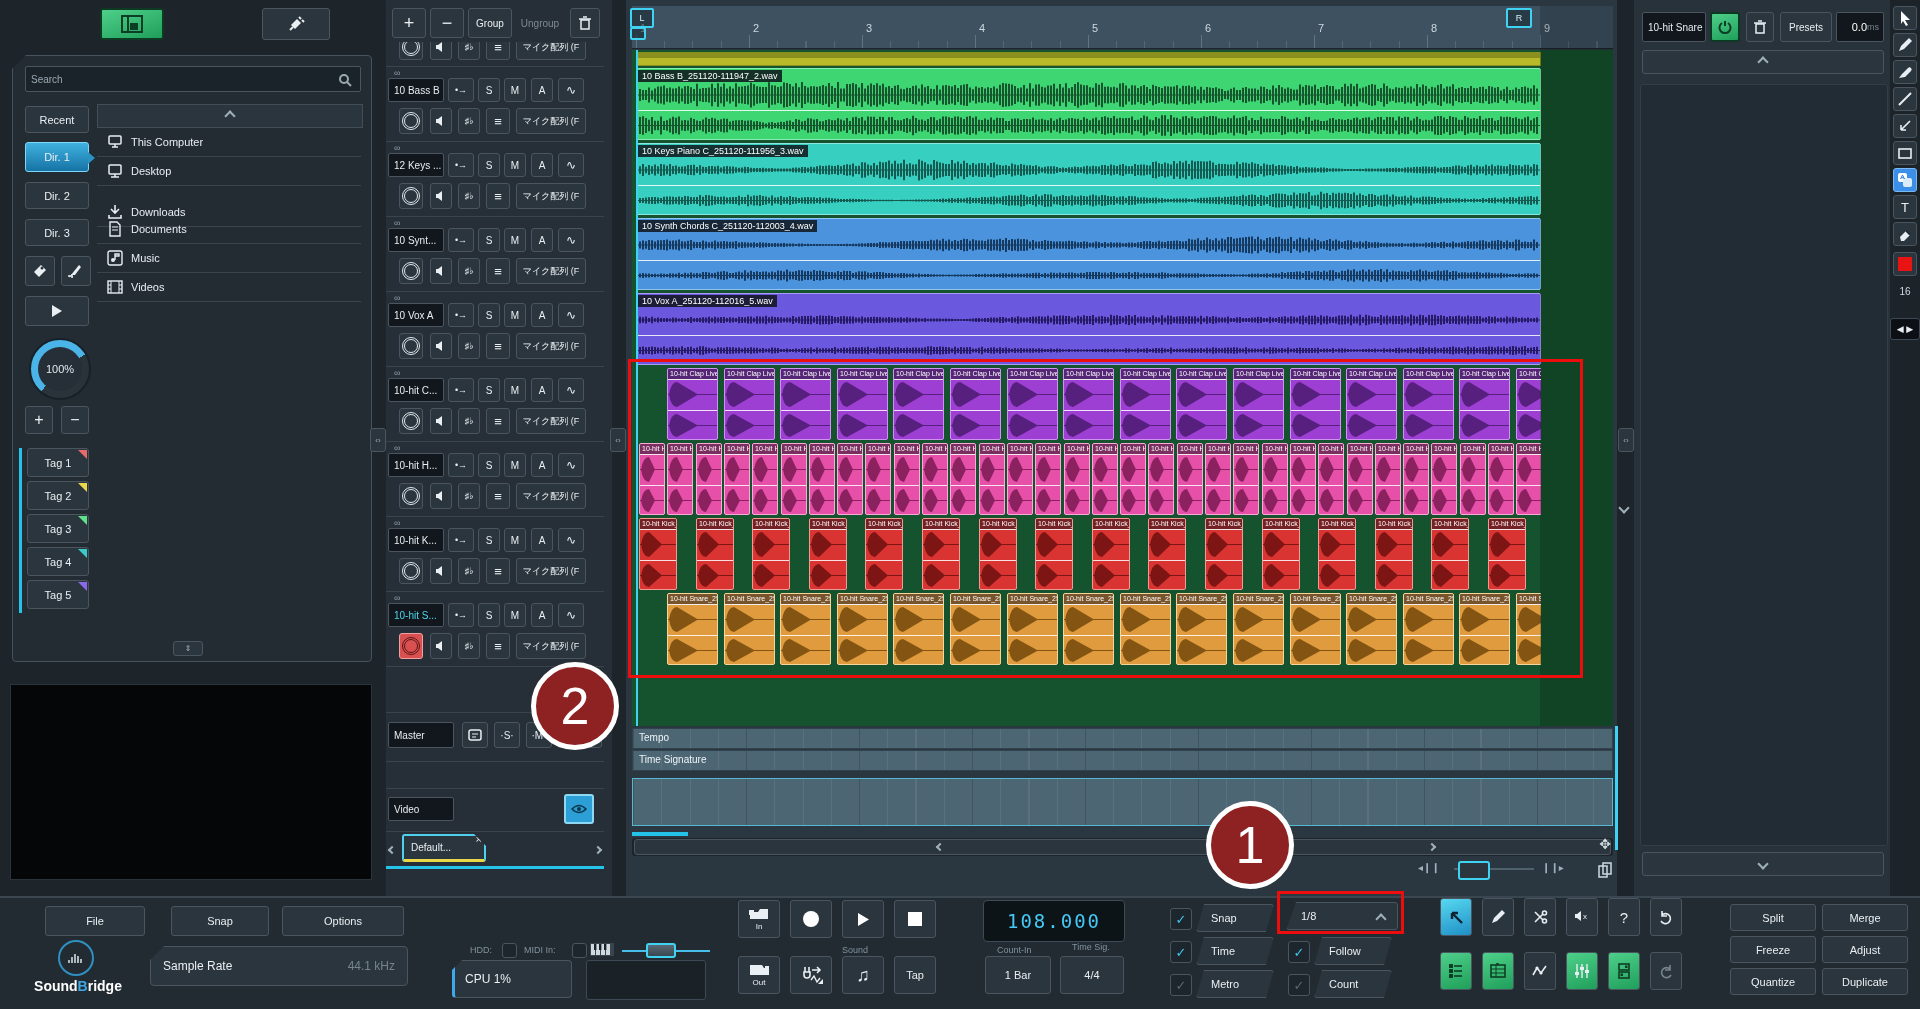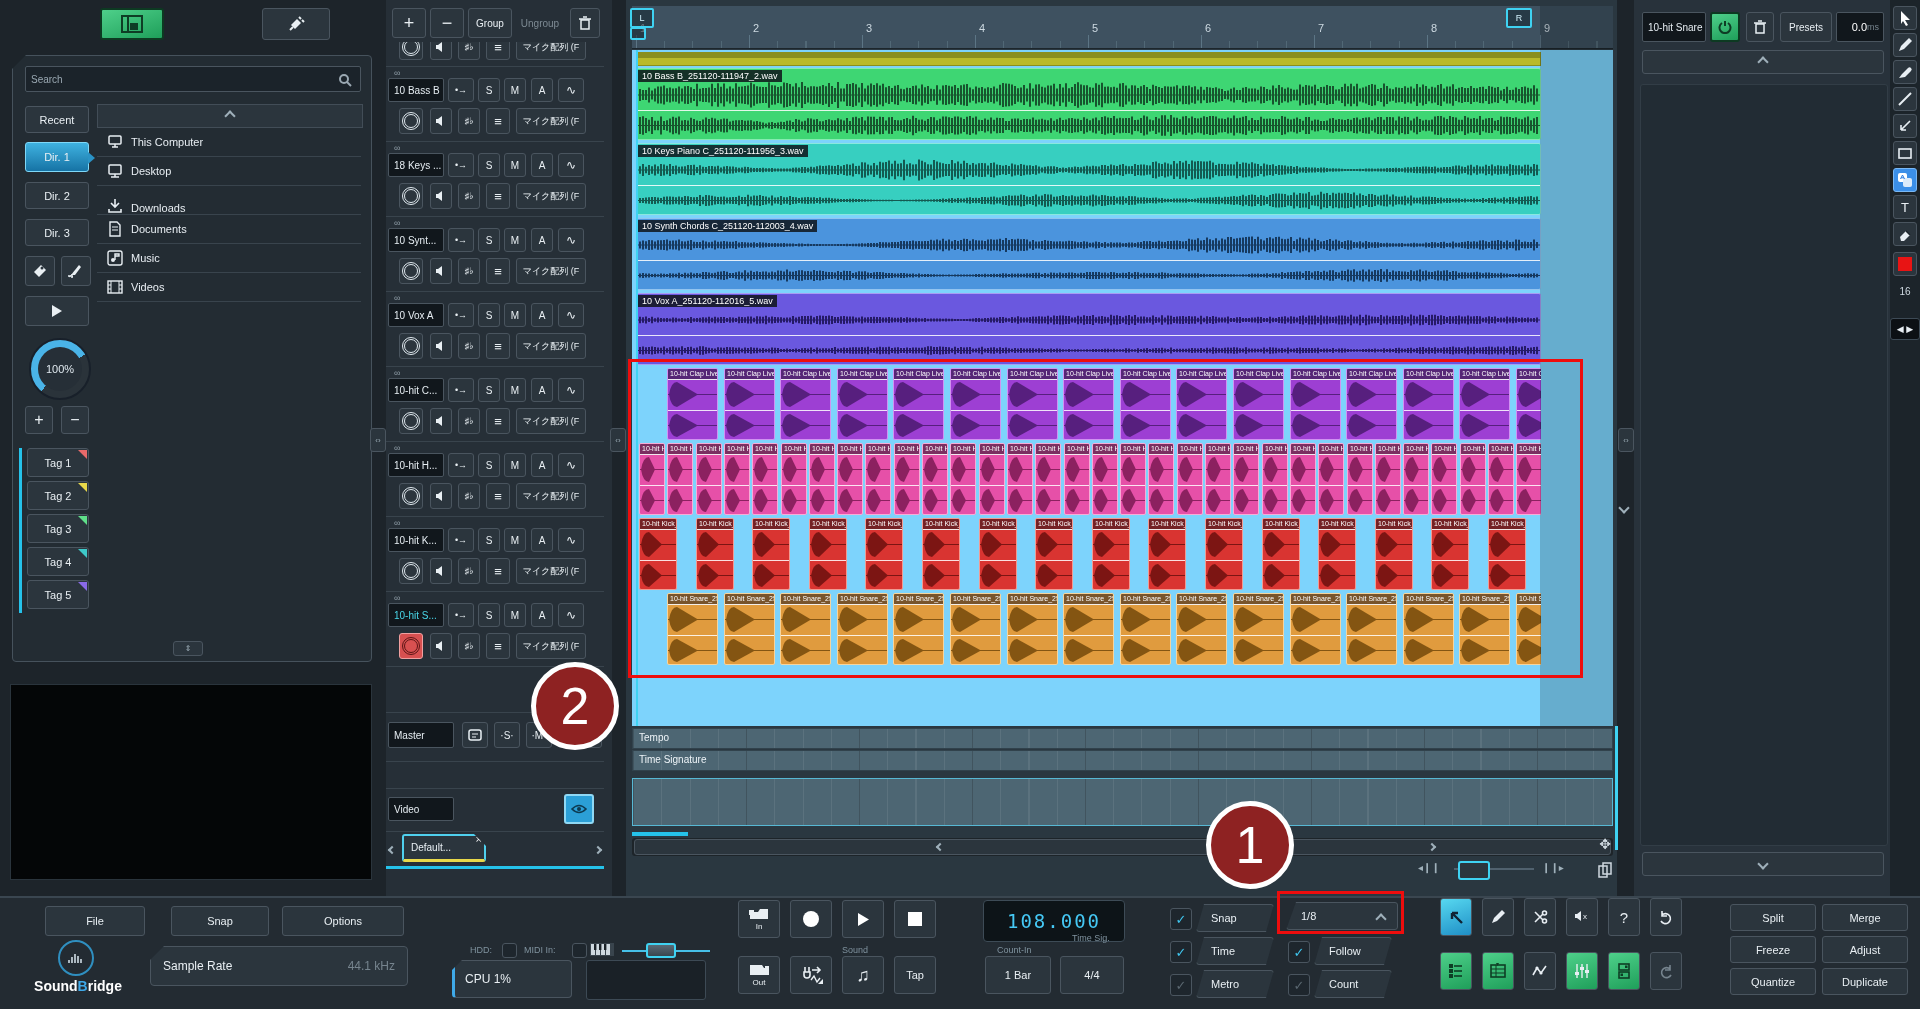--- a/index.html
+++ b/index.html
@@ -160,21 +160,21 @@
           <span>This Computer</span>
         </div>
         <div class="listrow" style="top: 29px;">
           <svg width="16" height="16" viewBox="0 0 16 16">
             <rect x="2" y="2" width="12" height="9" rx="1" fill="none" stroke="#e8eef3" stroke-width="1.5"></rect>
             <line x1="4" y1="14" x2="12" y2="14" stroke="#e8eef3" stroke-width="1.5"></line>
             <line x1="8" y1="11" x2="8" y2="14" stroke="#e8eef3" stroke-width="1.5"></line>
           </svg>
           <span>Desktop</span>
         </div>
-        <div class="listrow" style="top: 58px; align-items: flex-end;">
+        <div class="listrow" style="top: 70px;">
           <svg width="16" height="16" viewBox="0 0 16 16">
             <path d="M8 1 v8 m-4 -4 l4 4 l4 -4" fill="none" stroke="#e8eef3" stroke-width="1.6"></path>
             <path d="M2 11 v3 h12 v-3" fill="none" stroke="#e8eef3" stroke-width="1.6"></path>
           </svg>
           <span>Downloads</span>
         </div>
         <div class="listrow" style="top: 87px;">
           <svg width="16" height="16" viewBox="0 0 16 16">
             <path d="M3 1 h7 l3 3 v11 h-10 z" fill="none" stroke="#e8eef3" stroke-width="1.4"></path>
             <line x1="5" y1="6" x2="11" y2="6" stroke="#e8eef3"></line>
@@ -276,21 +276,21 @@
               <span style="font-size:13px;">≡</span>
             </div>
             <div class="btn" style="left: 130px; top: 10px; width: 70px; height: 26px; font-size: 10px;">
               <span style="font-size:9px;white-space:nowrap;overflow:hidden;">マイク配列 (F</span>
             </div>
           </div>
         </div>
         <div style="position: absolute; left: 0px; top: 143px; width: 218px; height: 73px; border-bottom: 1px solid rgb(57, 68, 77);">
           <div style="position: absolute; left: 8px; top: 0px; color: rgb(142, 156, 166); font-size: 9px;">∞</div>
           <div class="namefield" style="left: 2px; top: 10px; width: 56px; height: 24px;">
-            <span>18 Keys ...</span>
+            <span>12 Keys ...</span>
           </div>
           <div class="btn" style="left: 62px; top: 10px; width: 26px; height: 24px; font-size: 9px;">•→</div>
           <div class="btn" style="left: 92px; top: 10px; width: 22px; height: 24px; font-size: 10px;">S</div>
           <div class="btn" style="left: 118px; top: 10px; width: 22px; height: 24px; font-size: 10px;">M</div>
           <div class="btn" style="left: 145px; top: 10px; width: 22px; height: 24px; font-size: 10px;">A</div>
           <div class="btn" style="left: 172px; top: 10px; width: 26px; height: 24px; font-size: 12px;">∿</div>
           <div style="position: absolute; left: 0px; top: 30px; width: 218px; height: 40px;">
             <div class="btn" style="left: 13px; top: 10px; width: 24px; height: 26px; font-size: 10px;">
               <span style="width:12px;height:12px;border-radius:50%;border:3px double #dfe8ee;display:block;"></span>
             </div>
@@ -562,21 +562,21 @@
         <div class="barnum" style="left: 8px;">1</div>
         <div class="barnum" style="left: 121px;">2</div>
         <div class="barnum" style="left: 234px;">3</div>
         <div class="barnum" style="left: 347px;">4</div>
         <div class="barnum" style="left: 460px;">5</div>
         <div class="barnum" style="left: 573px;">6</div>
         <div class="barnum" style="left: 686px;">7</div>
         <div class="barnum" style="left: 799px;">8</div>
         <div class="barnum" style="left: 912px;">9</div>
       </div>
-    <div id="lanes" class="grid-major" style="position:absolute;left:6px;top:50px;width:981px;height:676px;background:#7dd3fc;">
+    <div id="lanes" class="grid-major" style="position:absolute;left:6px;top:50px;width:981px;height:676px;background:#14532d;">
         <div style="position: absolute; left: 4px; top: 2px; width: 905px; height: 14px; background: linear-gradient(rgb(138, 143, 30) 0px, rgb(138, 143, 30) 45%, rgb(185, 186, 42) 45%, rgb(185, 186, 42) 100%); border: 1px solid rgb(138, 143, 30); box-sizing: border-box;"></div>
         <div class="clip-audio" style="left: 4px; top: 18px; width: 905px; height: 72px; background: rgb(62, 214, 115); border: 1px solid rgb(134, 236, 176);">
           <div class="clip-tag">10 Bass B_251120-111947_2.wav</div>
           <div style="position: absolute; left: 1px; top: 12px;">
             <svg width="903" height="28">
               <line x1="0" y1="14" x2="903" y2="14" stroke="#17552e" stroke-width="1"></line>
               <path d="M2,8.1V19.9M5,9.1V18.9M8,8.9V19.1M11,6.5V21.5M14,9.4V18.6M17,7.6V20.4M20,5.5V22.5M23,5.6V22.4M26,4.6V23.4M29,7.3V20.7M32,6.6V21.4M35,7.4V20.6M38,7.2V20.8M41,5.4V22.6M44,7.5V20.5M47,5.3V22.7M50,4.9V23.1M53,6.3V21.7M56,7.9V20.1M59,2.8V25.2M62,7.8V20.2M65,7.1V20.9M68,7.0V21.0M71,6.4V21.6M74,2.7V25.3M77,6.9V21.1M80,2.2V25.8M83,5.7V22.3M86,2.4V25.6M89,7.5V20.5M92,5.4V22.6M95,7.4V20.6M98,2.3V25.7M101,5.8V22.2M104,5.6V22.4M107,5.0V23.0M110,4.4V23.6M113,1.4V26.6M116,3.2V24.8M119,5.3V22.7M122,5.7V22.3M125,5.9V22.1M128,6.1V21.9M131,1.3V26.7M134,4.2V23.8M137,4.6V23.4M140,5.9V22.1M143,5.2V22.8M146,1.5V26.5M149,2.0V26.0M152,2.9V25.1M155,5.6V22.4M158,2.2V25.8M161,6.3V21.7M164,0.9V27.1M167,5.1V22.9M170,6.5V21.5M173,5.3V22.7M176,5.2V22.8M179,5.8V22.2M182,5.2V22.8M185,3.9V24.1M188,5.2V22.8M191,2.0V26.0M194,4.9V23.1M197,7.0V21.0M200,1.1V26.9M203,7.4V20.6M206,7.6V20.4M209,2.9V25.1M212,3.0V25.0M215,1.9V26.1M218,3.2V24.8M221,6.6V21.4M224,2.1V25.9M227,7.6V20.4M230,4.6V23.4M233,2.5V25.5M236,4.1V23.9M239,2.2V25.8M242,4.6V23.4M245,2.7V25.3M248,6.3V21.7M251,5.0V23.0M254,6.9V21.1M257,4.8V23.2M260,3.9V24.1M263,7.7V20.3M266,8.3V19.7M269,6.7V21.3M272,7.1V20.9M275,4.9V23.1M278,4.4V23.6M281,7.5V20.5M284,3.6V24.4M287,6.3V21.7M290,4.9V23.1M293,7.7V20.3M296,8.2V19.8M299,4.2V23.8M302,8.4V19.6M305,4.5V23.5M308,4.1V23.9M311,4.8V23.2M314,5.6V22.4M317,4.0V24.0M320,6.9V21.1M323,4.2V23.8M326,3.6V24.4M329,3.0V25.0M332,6.4V21.6M335,8.2V19.8M338,5.6V22.4M341,6.8V21.2M344,6.1V21.9M347,7.4V20.6M350,6.3V21.7M353,7.0V21.0M356,5.5V22.5M359,7.6V20.4M362,3.8V24.2M365,2.0V26.0M368,2.5V25.5M371,2.8V25.2M374,3.5V24.5M377,4.9V23.1M380,7.3V20.7M383,6.5V21.5M386,4.0V24.0M389,7.5V20.5M392,2.3V25.7M395,7.4V20.6M398,3.5V24.5M401,3.2V24.8M404,5.8V22.2M407,6.5V21.5M410,4.4V23.6M413,4.6V23.4M416,2.8V25.2M419,7.4V20.6M422,2.9V25.1M425,6.4V21.6M428,2.3V25.7M431,7.3V20.7M434,5.9V22.1M437,3.1V24.9M440,1.2V26.8M443,3.5V24.5M446,4.3V23.7M449,4.2V23.8M452,6.3V21.7M455,6.8V21.2M458,2.3V25.7M461,3.8V24.2M464,1.7V26.3M467,5.8V22.2M470,5.4V22.6M473,6.3V21.7M476,5.8V22.2M479,6.8V21.2M482,2.6V25.4M485,2.0V26.0M488,4.5V23.5M491,7.5V20.5M494,4.2V23.8M497,4.6V23.4M500,6.9V21.1M503,5.3V22.7M506,3.9V24.1M509,6.0V22.0M512,8.1V19.9M515,3.8V24.2M518,4.9V23.1M521,6.1V21.9M524,7.1V20.9M527,5.3V22.7M530,5.5V22.5M533,5.7V22.3M536,5.6V22.4M539,4.3V23.7M542,7.5V20.5M545,4.8V23.2M548,5.1V22.9M551,4.6V23.4M554,6.2V21.8M557,5.2V22.8M560,8.6V19.4M563,5.8V22.2M566,8.7V19.3M569,6.0V22.0M572,6.6V21.4M575,7.0V21.0M578,6.3V21.7M581,7.4V20.6M584,7.9V20.1M587,10.1V17.9M590,9.5V18.5M593,7.8V20.2M596,6.4V21.6M599,8.9V19.1M602,8.9V19.1M605,6.8V21.2M608,6.0V22.0M611,7.5V20.5M614,7.4V20.6M617,7.6V20.4M620,8.8V19.2M623,5.5V22.5M626,6.0V22.0M629,7.9V20.1M632,8.7V19.3M635,4.4V23.6M638,7.2V20.8M641,4.1V23.9M644,6.3V21.7M647,7.8V20.2M650,6.5V21.5M653,7.7V20.3M656,8.7V19.3M659,8.6V19.4M662,3.5V24.5M665,5.7V22.3M668,4.1V23.9M671,4.6V23.4M674,5.6V22.4M677,3.8V24.2M680,8.1V19.9M683,5.9V22.1M686,5.7V22.3M689,4.0V24.0M692,5.0V23.0M695,5.1V22.9M698,8.4V19.6M701,8.3V19.7M704,6.0V22.0M707,2.7V25.3M710,5.2V22.8M713,2.8V25.2M716,5.3V22.7M719,2.7V25.3M722,7.6V20.4M725,6.6V21.4M728,5.6V22.4M731,4.0V24.0M734,3.1V24.9M737,3.7V24.3M740,7.9V20.1M743,7.1V20.9M746,2.4V25.6M749,5.0V23.0M752,7.4V20.6M755,8.2V19.8M758,6.2V21.8M761,6.8V21.2M764,7.1V20.9M767,5.2V22.8M770,6.7V21.3M773,5.4V22.6M776,7.4V20.6M779,3.1V24.9M782,6.3V21.7M785,3.4V24.6M788,4.9V23.1M791,7.8V20.2M794,5.8V22.2M797,6.5V21.5M800,4.0V24.0M803,3.1V24.9M806,7.4V20.6M809,5.5V22.5M812,5.6V22.4M815,3.3V24.7M818,8.1V19.9M821,6.7V21.3M824,6.0V22.0M827,6.9V21.1M830,7.1V20.9M833,5.0V23.0M836,6.9V21.1M839,7.2V20.8M842,6.1V21.9M845,5.8V22.2M848,7.9V20.1M851,5.0V23.0M854,5.8V22.2M857,6.8V21.2M860,6.1V21.9M863,9.4V18.6M866,7.9V20.1M869,5.7V22.3M872,9.0V19.0M875,8.8V19.2M878,6.4V21.6M881,8.1V19.9M884,5.9V22.1M887,5.5V22.5M890,6.7V21.3M893,7.4V20.6M896,4.3V23.7M899,7.4V20.6" stroke="#17552e" stroke-width="2" fill="none"></path>
             </svg>
           </div>
           <div style="position: absolute; left: 0px; top: 41px; width: 905px; height: 1px; background: rgba(255, 255, 255, 0.85);"></div>
@@ -2152,21 +2152,21 @@
         <span>Tap</span>
       </div>
 
     <div class="digital" style="position:absolute;left:983px;top:2px;width:140px;height:40px;font-size:19px;">
         <span>108.000</span>
       </div>
     <span class="tinylbl" style="left:997px;top:47px;">Count-In</span>
     <div class="btn" style="left:985px;top:58px;width:66px;height:38px;">
         <span>1 Bar</span>
       </div>
-    <span class="tinylbl" style="left:1072px;top:35px;">Time Sig.</span>
+    <span class="tinylbl" style="left:1072px;top:44px;">Time Sig.</span>
     <div class="btn" style="left:1060px;top:58px;width:64px;height:38px;">
         <span>4/4</span>
       </div>
 
     <div id="toggle-col1"></div>
 
     <div style="position:absolute;left:1286px;top:4px;width:112px;height:28px;background:#2b353d;border:1px solid #4a555f;border-radius:3px;color:#e9eff3;font-size:11px;display:flex;align-items:center;padding-left:14px;box-sizing:border-box;clip-path:polygon(10px 0,100% 0,100% 100%,0 100%,0 100%);">
       <span>1/8</span>
       <i class="chev up" style="position:absolute;right:12px;top:12px;"></i>
     </div>

